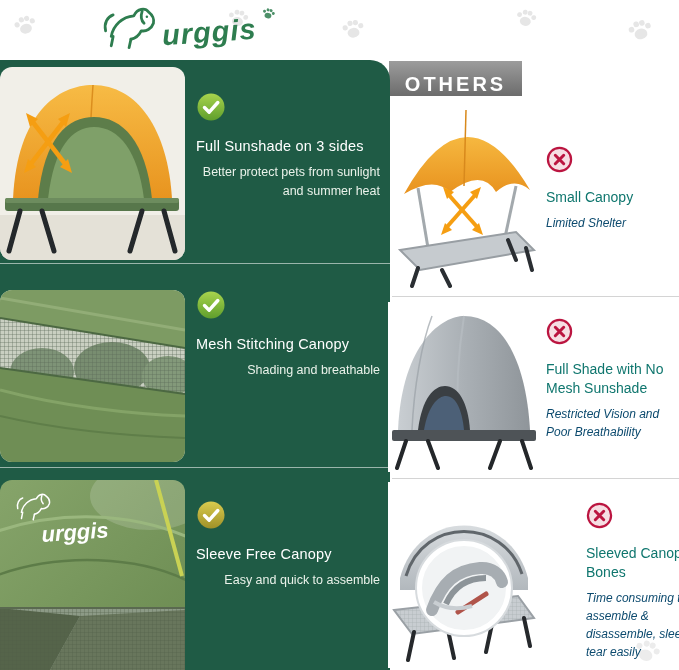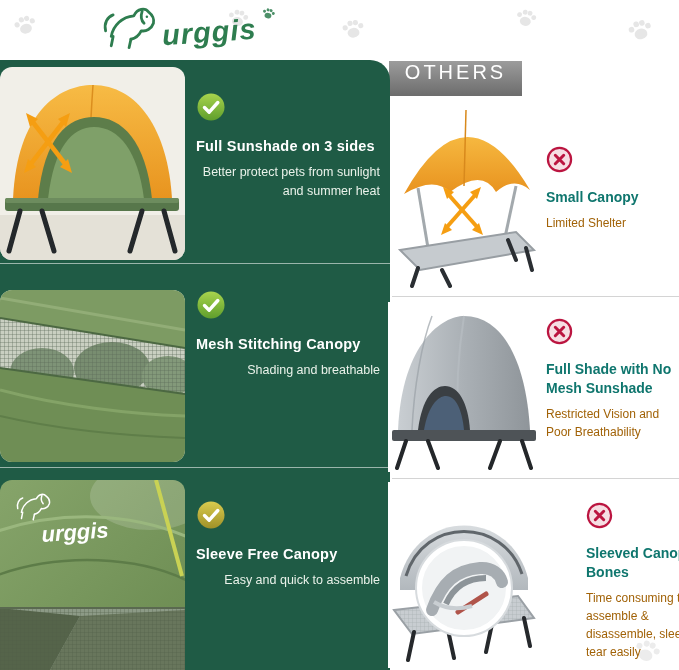--- a/index.html
+++ b/index.html
@@ -1,33 +1,33 @@
 <!DOCTYPE html>
 <html><head>
 <meta charset="utf-8">
 <style>
   html,body{margin:0;padding:0;background:#fff;}
   .page{position:relative;width:679px;height:670px;background:#ffffff;overflow:hidden;font-family:"Liberation Sans",sans-serif;}
   .paw{position:absolute;}
   .logo{position:absolute;left:100px;top:2px;display:flex;align-items:flex-start;}
   .logo-text{font-size:29px;font-weight:bold;font-style:italic;color:#2e7d4f;margin-left:2px;margin-top:14px;transform:rotate(-4deg);letter-spacing:1px;}
-  .banner{position:absolute;left:389px;top:61px;width:133px;height:35px;background:linear-gradient(180deg,#9c9c9c,#6c6c6c);display:flex;align-items:flex-start;justify-content:center;color:#fff;font-weight:normal;font-size:20px;letter-spacing:3px;}
+  .banner{position:absolute;left:389px;top:61px;width:133px;height:35px;background:linear-gradient(180deg,#9c9c9c,#6c6c6c);display:flex;align-items:flex-end;justify-content:center;color:#fff;font-weight:bold;font-size:20px;letter-spacing:3px;}
   .panel{position:absolute;left:0;top:60px;width:390px;height:610px;background:#1f5b45;border-radius:0 20px 0 0;}
   .photo{position:absolute;overflow:hidden;}
   .photo svg{display:block;width:100%;height:100%;}
   .r12{border-radius:12px;}
   .r12t{border-radius:12px 12px 0 0;}
   .sep-left{position:absolute;left:0;width:390px;height:1px;background:rgba(255,255,255,.55);}
   .sep-right{position:absolute;left:392px;width:287px;height:1px;background:#d4d4d4;}
   .feature{position:absolute;}
-  .f-head{font-weight:bold;margin-top:11px;}
+  .f-head{font-weight:normal;margin-top:11px;}
   .left .f-head{color:#ffffff;font-size:14.5px;letter-spacing:.2px;line-height:1.3;}
   .left .f-body{color:#eaf2ea;font-size:12.5px;line-height:1.5;margin-top:7px;text-align:right;}
   .right .f-head{color:#0f766e;font-size:14px;line-height:1.35;}
-  .right .f-body{color:#a16207;font-size:12px;line-height:1.5;margin-top:7px;}
+  .right .f-body{color:#0c4a6e;font-size:12px;line-height:1.5;margin-top:7px;font-style:italic;}
 </style>
 </head>
 <body>
 
 <div class="page">
 
   <svg class="paw" style="left:12px;top:12px;transform:rotate(-15deg);" width="26" height="26" viewBox="0 0 24 24">
       <g fill="#e6e6e6">
         <ellipse cx="12" cy="15.5" rx="5.5" ry="4.5"></ellipse>
         <circle cx="5" cy="10" r="2.4"></circle>

